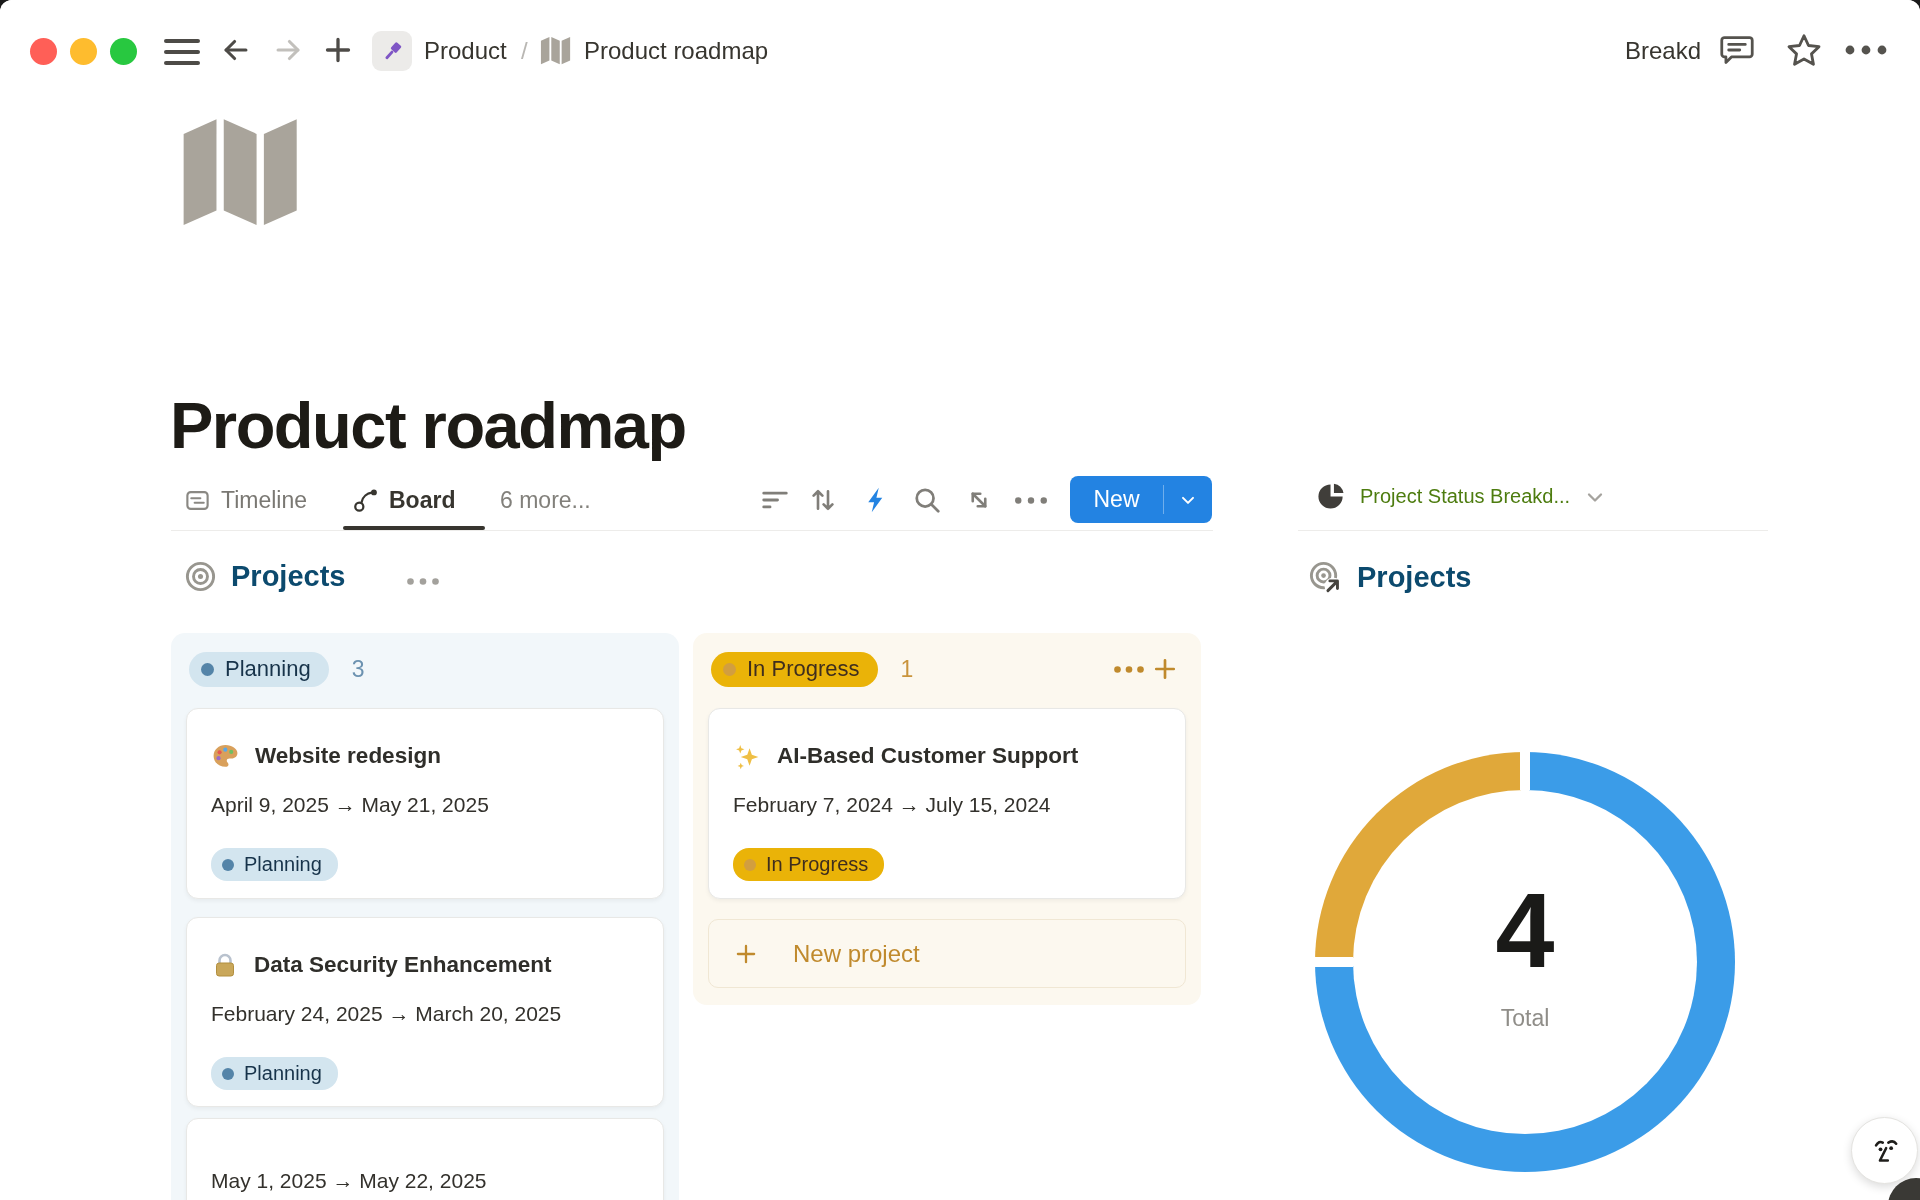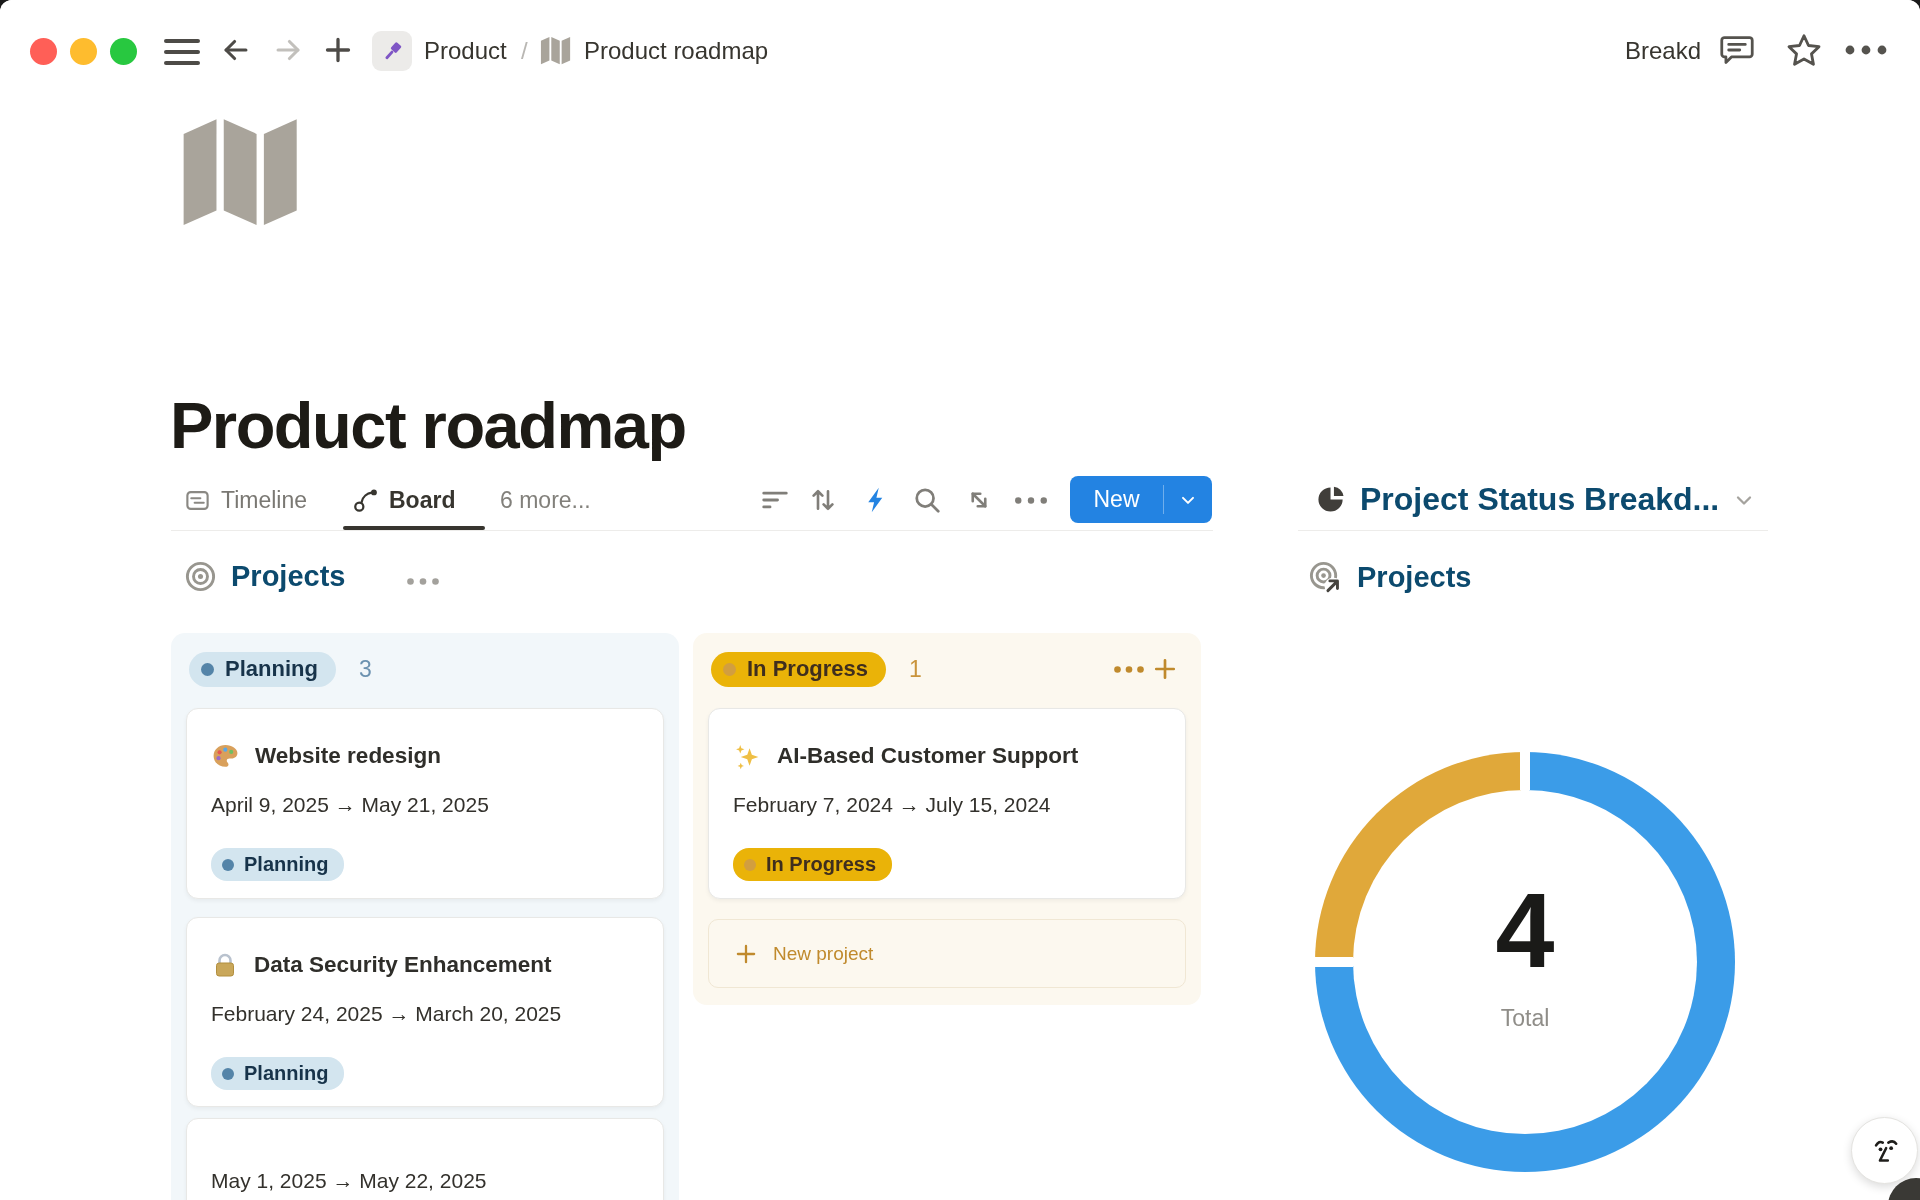--- a/index.html
+++ b/index.html
@@ -38,55 +38,55 @@
   .more-tabs { position:absolute; left:500px; top:487px; font-size:23px; color:#82807B; cursor:pointer; }
   .toolicon { position:absolute; top:483px; width:34px; height:34px; display:flex; align-items:center; justify-content:center; cursor:pointer; }
   .new-btn { position:absolute; left:1070px; top:476px; width:142px; height:47px; background:#2383E2; border-radius:8px;
     display:flex; align-items:center; color:#fff; cursor:pointer; }
   .new-btn .nlabel { width:93px; text-align:center; font-size:23px; font-weight:500; }
   .new-btn .ndivider { width:1px; height:29px; background:rgba(255,255,255,.35); }
   .new-btn .nchev { flex:1; display:flex; align-items:center; justify-content:center; }
 
   
   .chart-sel { position:absolute; left:1316px; top:481px; display:flex; align-items:center; gap:13px; cursor:pointer; }
-  .chart-sel .lbl { font-size:32px; font-weight:700; color:#0c4a6e; }
+  .chart-sel .lbl { font-size:20px; font-weight:400; color:#4d7c0f; }
 
   
   .sec-head { position:absolute; top:560px; display:flex; align-items:center; gap:14px; }
   .sec-head .lbl { font-size:29px; font-weight:700; color:#0c4a6e; }
   .sec-dots { position:absolute; left:406px; top:572px; cursor:pointer; }
 
   
   .col { position:absolute; top:633px; width:508px; border-radius:14px; }
   .col.blue { left:171px; height:620px; background:#F2F7FA; }
   .col.yellow { left:693px; height:372px; background:#FCF8EF; }
   .col-head { position:absolute; top:18px; left:18px; right:18px; height:36px; display:flex; align-items:center; }
   .pill { display:inline-flex; align-items:center; gap:11px; border-radius:18px; padding:0 18px 0 12px; height:35px; }
   .pill .dot { width:13px; height:13px; border-radius:50%; }
-  .pill .ptxt { font-size:22px; font-weight:700; }
+  .pill .ptxt { font-size:22px; font-weight:400; }
   .pill.blue { background:#D3E5EF; } .pill.blue .dot { background:#5484A8; } .pill.blue .ptxt { color:#17334A; }
   .pill.yellow { background:#eab308;text-align:center; } .pill.yellow .dot { background:#D29E3F; } .pill.yellow .ptxt { color:#3F2E1E; }
   .col-count { font-size:23px; margin-left:23px; font-weight:500; }
   .col-count.blue { color:#6C92B0; } .col-count.yellow { color:#C9943C; }
   .col-head .spacer { flex:1; }
   .colbtn { width:36px; height:32px; display:flex; align-items:center; justify-content:center; cursor:pointer; }
 
   .card { position:absolute; left:15px; width:478px; height:191px; background:#fff; border:1px solid #E8E8E6;
     border-radius:12px; box-shadow:0 2px 4px rgba(15,15,15,.05); padding:30px 24px; cursor:pointer; }
   .card .trow { display:flex; align-items:center; gap:15px; height:34px; }
   .card .ttl { font-size:22.5px; font-weight:700; color:#2F2E2A; }
   .card .dates { margin-top:19px; font-size:21px; color:#33312C; line-height:26px; }
   .card .badge { margin-top:30px; }
   .pill.sm { height:33px; border-radius:16px; gap:10px; padding:0 16px 0 11px; }
   .pill.sm .dot { width:12px; height:12px; }
   .pill.sm .ptxt { font-size:20px; }
 
   .new-project { position:absolute; left:15px; top:286px; width:478px; height:69px; border:1.5px solid #F0E7D4;
     border-radius:10px; display:flex; align-items:center; gap:14px; padding:0 24px; cursor:pointer; }
-  .new-project .nptxt { font-size:19px; color:#C08A2D; }
+  .new-project .nptxt { font-size:24px; color:#C08A2D;margin-left:20px; }
 
   
   .donut { position:absolute; left:1315px; top:752px; width:420px; height:420px; border-radius:50%; }
   .donut .hole { position:absolute; left:38px; top:38px; width:344px; height:344px; border-radius:50%; background:#fff; }
   .donut-center { position:absolute; left:1315px; top:752px; width:420px; height:420px;
     display:flex; flex-direction:column; align-items:center; justify-content:center; }
   .donut-center .big { font-size:106px; font-weight:600; color:#1A1A18; line-height:1; margin-top:-16px; }
   .donut-center .sub { font-size:23px; color:#8F8D88; margin-top:22px; }
 
   

